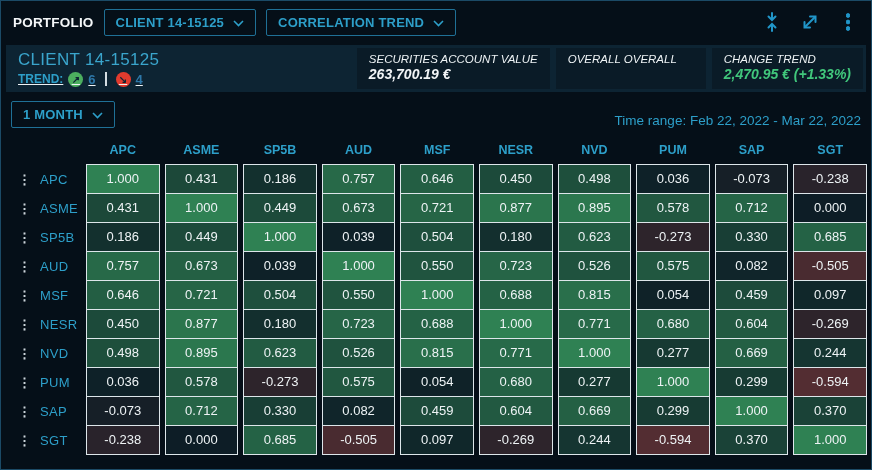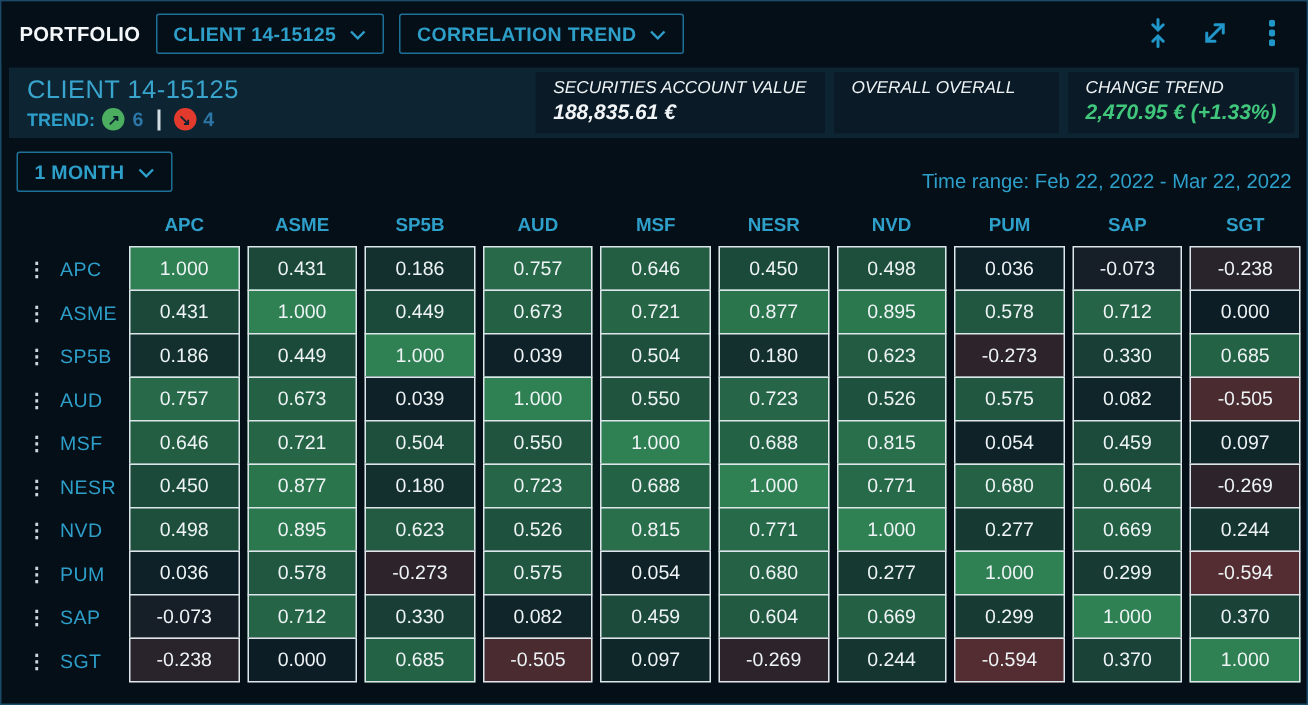--- a/index.html
+++ b/index.html
@@ -20,21 +20,21 @@
     color: #2d9fc9; font-family: inherit; font-weight: bold; font-size: 13px;
     padding: 5px 11px; margin-right: 10px; border-radius: 2px; cursor: pointer; letter-spacing: .2px;
   }
   .topbar-spacer { flex: 1; }
   .tb-icon { width: 22px; height: 22px; margin-left: 16px; cursor: pointer; display: flex; align-items: center; justify-content: center; }
   .tb-icon svg { stroke: #2196c9; fill: #2196c9; }
   
   .band { margin: 2px 5px 0 5px; background: #0d2433; height: 47px; display: flex; align-items: center; padding: 0 3px 0 12px; }
   .client-block { display: flex; flex-direction: column; justify-content: center; gap: 2px; }
   .client-name { color: #3aa5cc; font-size: 17px; letter-spacing: .3px; }
-  .trend-line { display: flex; align-items: center; gap: 5px; font-size: 12px; }
+  .trend-line { display: flex; align-items: flex-start; gap: 5px; font-size: 12px; text-decoration: underline; }
   .trend-label { color: #2d9fc9; font-weight: bold; }
   .trend-badge { width: 15px; height: 15px; border-radius: 50%; display: inline-flex; align-items: center; justify-content: center; font-size: 10px; font-weight: bold; color: #0d2433; }
   .trend-badge.up { background: #4cae5f; }
   .trend-badge.down { background: #e23b2e; }
   .trend-count { color: #2d77a8; font-weight: bold; font-size: 13px; }
   .trend-sep { width: 2px; height: 14px; background: #d4dde2; margin: 0 4px; }
   .band-spacer { flex: 1; }
   .panel { background: #0a1b27; height: 41px; margin-left: 6px; padding: 5px 12px 0 12px; text-align: left; min-width: 150px; font-style: italic; }
   .panel-label { color: #eef3f5; font-size: 11.5px; white-space: nowrap; }
   .panel-value { font-size: 14px; font-weight: bold; margin-top: 1px; white-space: nowrap; }
@@ -117,21 +117,21 @@
       <span class="trend-count">6</span>
       <span class="trend-sep"></span>
       <span class="trend-badge down">↘</span>
       <span class="trend-count">4</span>
     </div>
   </div>
   <div class="band-spacer"></div>
 
   <div class="panel">
     <div class="panel-label">SECURITIES ACCOUNT VALUE</div>
-    <div class="panel-value neutral">188,835.61 €</div>
+    <div class="panel-value neutral">263,700.19 €</div>
   </div>
   <div class="panel">
     <div class="panel-label">OVERALL OVERALL</div>
   </div>
   <div class="panel">
     <div class="panel-label">CHANGE TREND</div>
     <div class="panel-value positive">2,470.95 € (+1.33%)</div>
   </div>
 </div>
 

